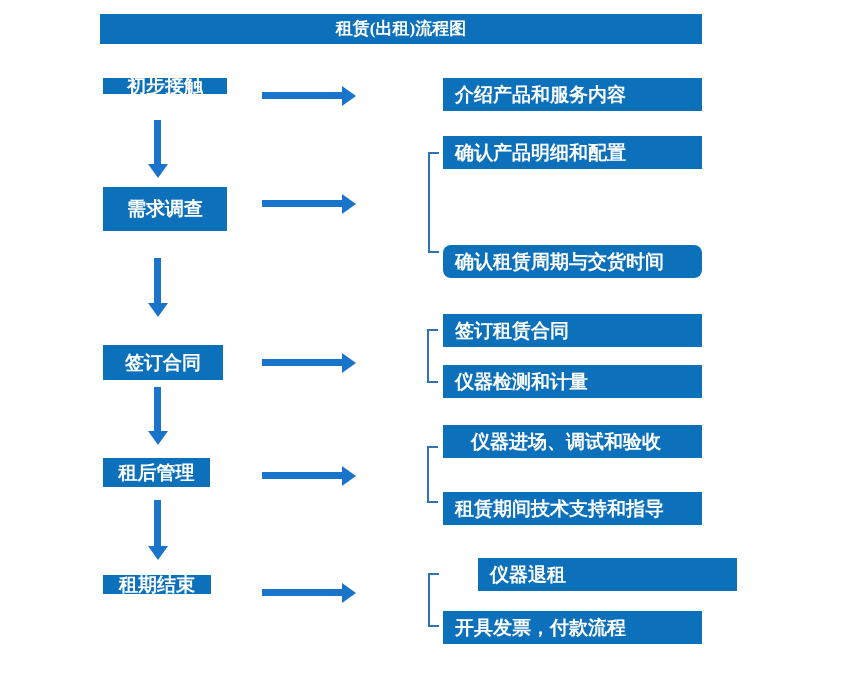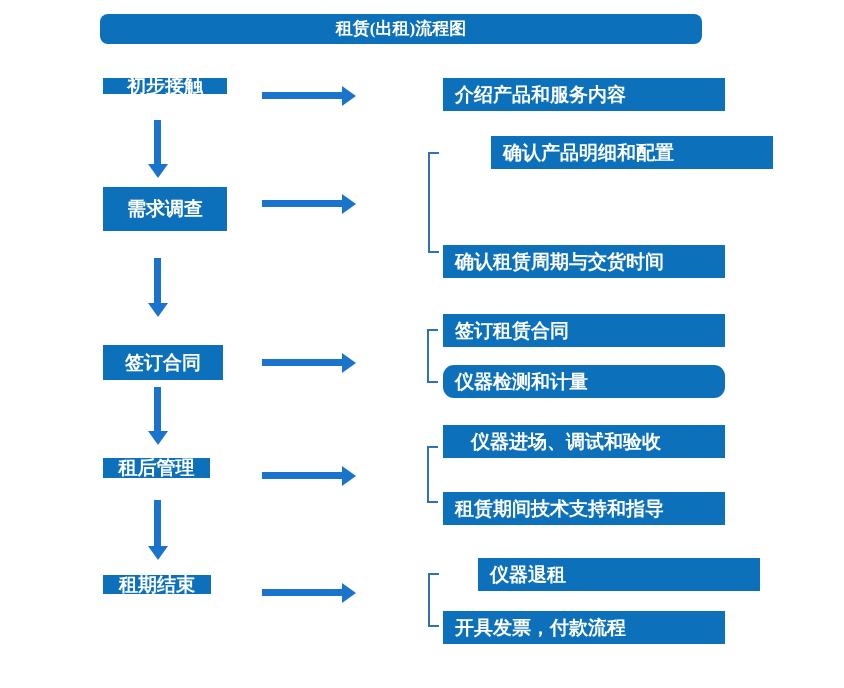--- a/index.html
+++ b/index.html
@@ -17,33 +17,32 @@
     background:#FFFFFF;
     overflow:hidden;
   }
   .title-bar{
     position:absolute;left:100px;top:14px;width:602px;height:30px;
     background:var(--box-blue);
     color:var(--text-white);
     font-weight:bold;font-size:17px;line-height:30px;
     text-align:center;
     font-family:"Liberation Serif","DejaVu Serif",serif;
-    border-radius:8px;
   }
   .stage-box{
     position:absolute;left:103px;
     background:var(--box-blue);
     color:var(--text-white);
     font-weight:bold;font-size:19px;
     display:flex;align-items:center;justify-content:center;
     font-family:"Liberation Serif","DejaVu Serif",serif;
     white-space:nowrap;
   }
   .step-box{
-    position:absolute;left:443px;width:282px;height:33px;
+    position:absolute;left:443px;width:259px;height:33px;
     background:var(--box-blue);
     color:var(--text-white);
     font-weight:bold;font-size:19px;
     display:flex;align-items:center;
     padding-left:12px;
     font-family:"Liberation Serif","DejaVu Serif",serif;
     white-space:nowrap;
   }
   .arrow-right{
     position:absolute;left:262px;width:80px;height:7px;
@@ -77,28 +76,28 @@
 </head>
 <body>
 
 <div class="canvas">
 
   <div class="title-bar">租赁(出租)流程图</div>
 
   <div class="stage-box" style="top:78px;width:124px;height:16px;">初步接触</div>
   <div class="stage-box" style="top:187px;width:124px;height:44px;">需求调查</div>
   <div class="stage-box" style="top:345px;width:120px;height:35px;">签订合同</div>
-  <div class="stage-box" style="top:458px;width:107px;height:20px;">租后管理</div>
+  <div class="stage-box" style="top:458px;width:107px;height:29px;">租后管理</div>
   <div class="stage-box" style="top:575px;width:108px;height:19px;">租期结束</div>
 
   <div class="step-box" style="top:78px;">介绍产品和服务内容</div>
-  <div class="step-box" style="top:136px;margin-left:48px;">确认产品明细和配置</div>
-  <div class="step-box" style="top:245px;">确认租赁周期与交货时间</div>
+  <div class="step-box" style="top:136px;">确认产品明细和配置</div>
+  <div class="step-box" style="top:245px;border-radius:8px;">确认租赁周期与交货时间</div>
   <div class="step-box" style="top:314px;text-align:right;">签订租赁合同</div>
-  <div class="step-box" style="top:365px;border-radius:11px;">仪器检测和计量</div>
+  <div class="step-box" style="top:365px;">仪器检测和计量</div>
   <div class="step-box" style="top:425px;padding-left:28px;">仪器进场、调试和验收</div>
   <div class="step-box" style="top:492px;">租赁期间技术支持和指导</div>
   <div class="step-box" style="top:558px;margin-left:35px;">仪器退租</div>
   <div class="step-box" style="top:611px;">开具发票，付款流程</div>
 
   <div class="arrow-right" style="top:92px;"></div>
   <div class="arrow-right" style="top:200px;"></div>
   <div class="arrow-right" style="top:359px;"></div>
   <div class="arrow-right" style="top:472px;"></div>
   <div class="arrow-right" style="top:589px;"></div>

